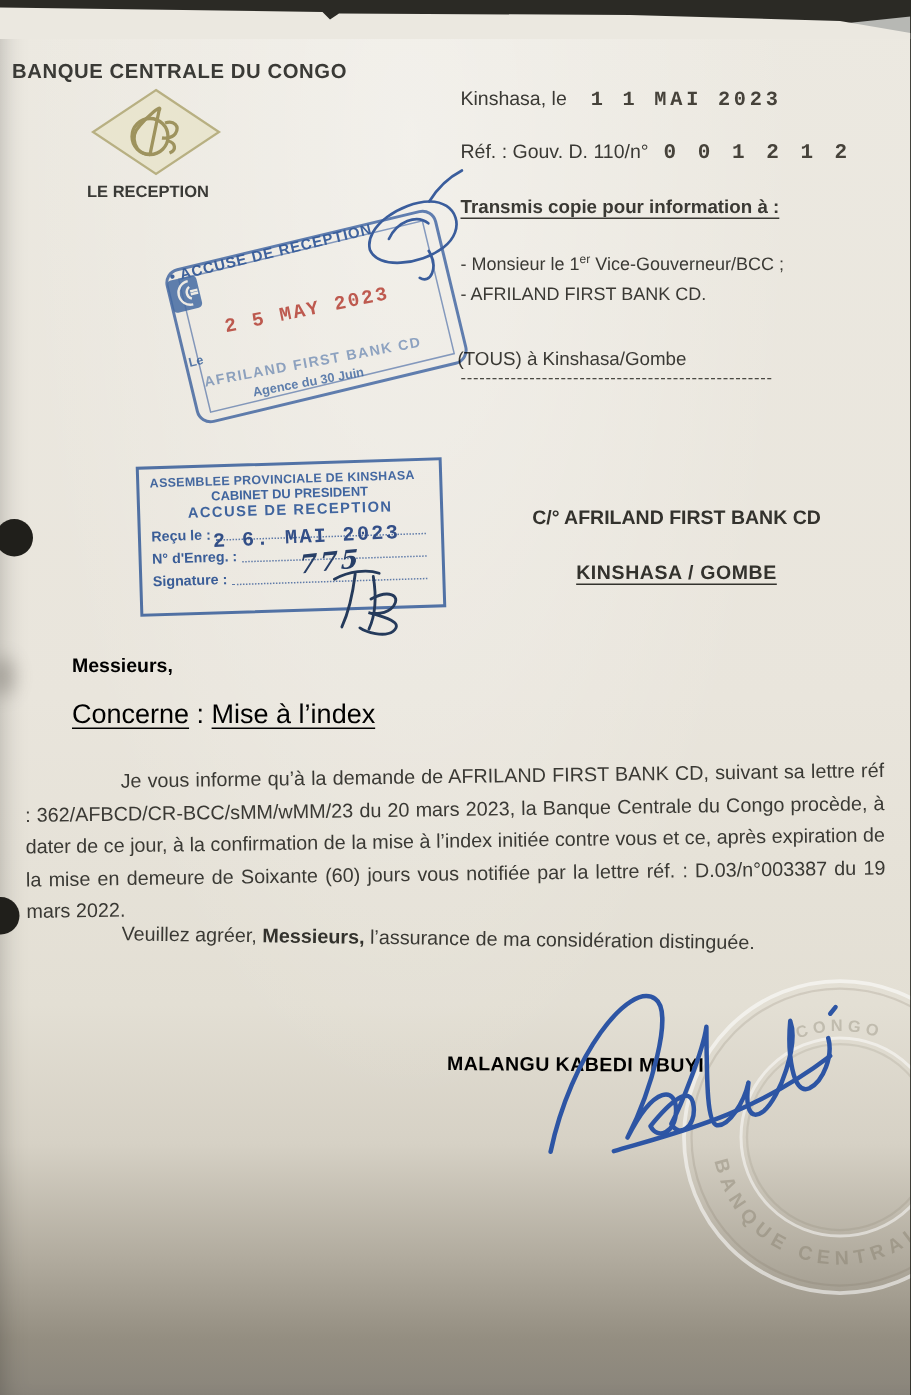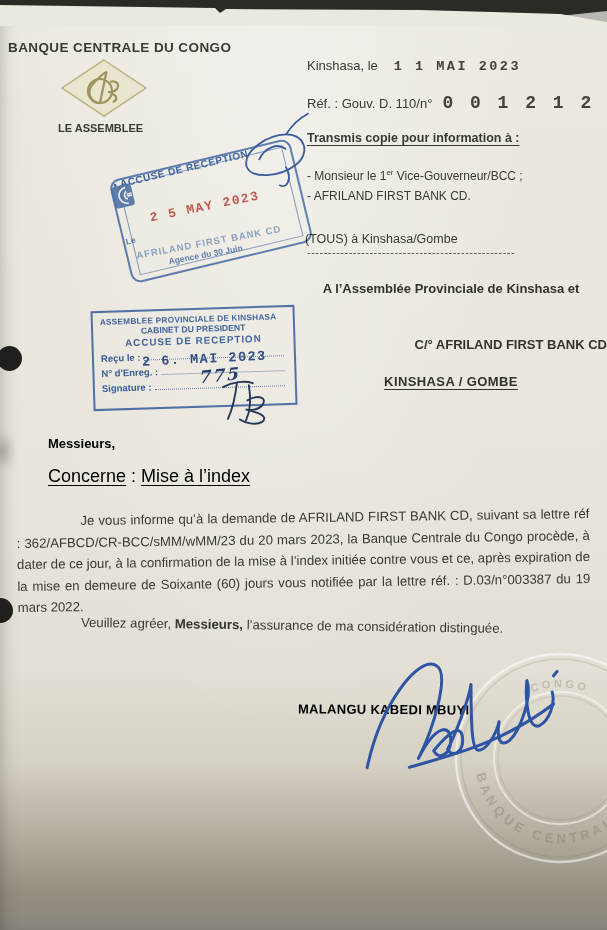--- a/index.html
+++ b/index.html
@@ -20,27 +20,27 @@
   .abs{position:absolute;}
   .ink{color:#3a3934;}
   .bold{font-weight:700;color:#33322d;}
   .ul{text-decoration:underline;text-underline-offset:3px;text-decoration-thickness:1.4px;}
   .stampnum{font-family:"Liberation Mono", monospace;font-weight:700;color:#46423a;}
   sup{font-size:8px;text-align:center;}
   
   .dateline{left:307px;top:58px;font-size:13px;}
   .datestamp{font-size:13.5px;letter-spacing:2.5px;margin-left:16px;}
   .refline{left:307px;top:93px;font-size:13px;}
-  .refnum{font-size:18px;letter-spacing:3px;margin-left:10px;}
+  .refnum{font-size:14px;letter-spacing:3px;margin-left:10px;}
   .transmis{left:307px;top:131px;font-size:12.5px;font-weight:700;}
   .recips{left:307px;top:165px;font-size:12px;line-height:16.5px;color:#3a3934;}
   .tous{left:305px;top:232px;font-size:12.5px;}
   .dashes{left:307px;top:246px;font-size:11px;letter-spacing:.5px;color:#4a4943;width:290px;overflow:hidden;white-space:nowrap;}
   .addr{left:295px;top:280px;width:312px;text-align:center;font-size:13px;line-height:18px;font-weight:700;color:#33322d;}
-  .careof{left:295px;top:337px;width:312px;text-align:right;font-size:13px;font-weight:700;color:#33322d;}
+  .careof{left:295px;top:337px;width:312px;text-align:center;font-size:13px;font-weight:700;color:#33322d;}
   .city{left:295px;top:374px;width:312px;text-align:center;font-size:13px;font-weight:700;letter-spacing:.4px;color:#33322d;}
   
   .bank{left:8px;top:40px;font-size:13.5px;font-weight:700;letter-spacing:.4px;color:#3a3a36;}
   .gov{left:58px;top:122px;font-size:11px;font-weight:700;color:#3a3a36;}
   .logo{left:60px;top:58px;}
   
   .salut{left:48px;top:436px;font-size:13px;font-weight:700;}
   .subject{left:48px;top:466px;font-size:18px;font-weight:400;}
   .para1{left:17px;top:507px;width:573px;font-size:13.2px;line-height:21.5px;text-align:justify;text-indent:64px;transform:rotate(-.8deg);}
   .para2{left:17px;top:618px;width:573px;font-size:13.2px;text-indent:64px;transform:rotate(.8deg);}
@@ -90,39 +90,38 @@
     <svg width="88" height="60" viewBox="0 0 88 60">
       <polygon points="44,2 86,30 44,58 2,30" fill="#e9e5cd" stroke="#b3aa78" stroke-width="1.5" opacity=".9"></polygon>
       <g stroke="#9a8f58" stroke-width="2.2" fill="none" opacity=".95">
         <circle cx="40" cy="33" r="12"></circle>
         <path d="M40,45 C30,45 26,33 33,26 C38,20 49,10 46,16 L40,45"></path>
         <path d="M50,24 c6,-2 10,2 7,7 c-3,4 -9,3 -9,3"></path>
         <path d="M52,36 c5,1 6,6 1,8"></path>
       </g>
     </svg>
   </div>
-  <div class="abs gov">LE ASSEMBLEE</div>
+  <div class="abs gov">LE RECEPTION</div>
 
   <div class="abs dateline ink">
     <span>Kinshasa, le</span><span class="stampnum datestamp">1 1 MAI 2023</span>
   </div>
   <div class="abs refline ink">
     <span>Réf. : Gouv. D. 110/n°</span><span class="stampnum refnum">0 0 1 2 1 2</span>
   </div>
 
   <div class="abs transmis ink ul">Transmis copie pour information à :</div>
   <div class="abs recips">
     <div><span>- Monsieur le 1</span><sup>er</sup><span> Vice-Gouverneur/BCC ;</span></div>
     <div><span>- AFRILAND FIRST BANK CD.</span><sup></sup><span></span></div>
   </div>
   <div class="abs tous ink">(TOUS) à Kinshasa/Gombe</div>
   <div class="abs dashes">--------------------------------------------------</div>
 
   <div class="abs addr">
-    <div>A l’Assemblée Provinciale de Kinshasa et</div>
   </div>
   <div class="abs careof">C/° AFRILAND FIRST BANK CD</div>
   <div class="abs city ul">KINSHASA / GOMBE</div>
 
   <div class="abs stamp1">
     <div class="s1-inner"></div>
     <div class="s1-top">
       <span class="s1-logo">
         <svg width="22" height="24" viewBox="0 0 22 24">
           <rect x="1" y="1" width="20" height="22" rx="3" fill="rgba(74,116,182,.85)"></rect>

